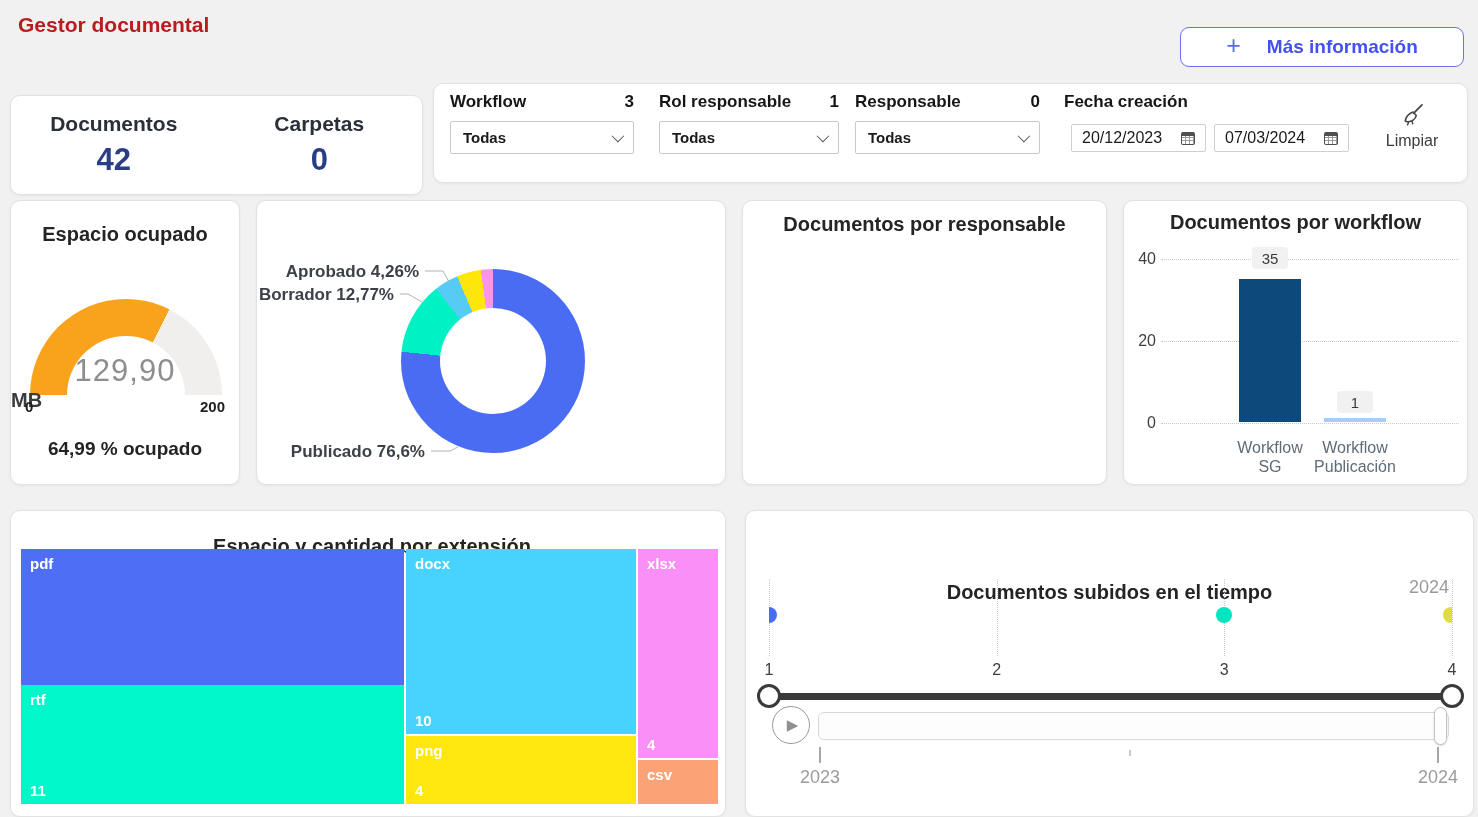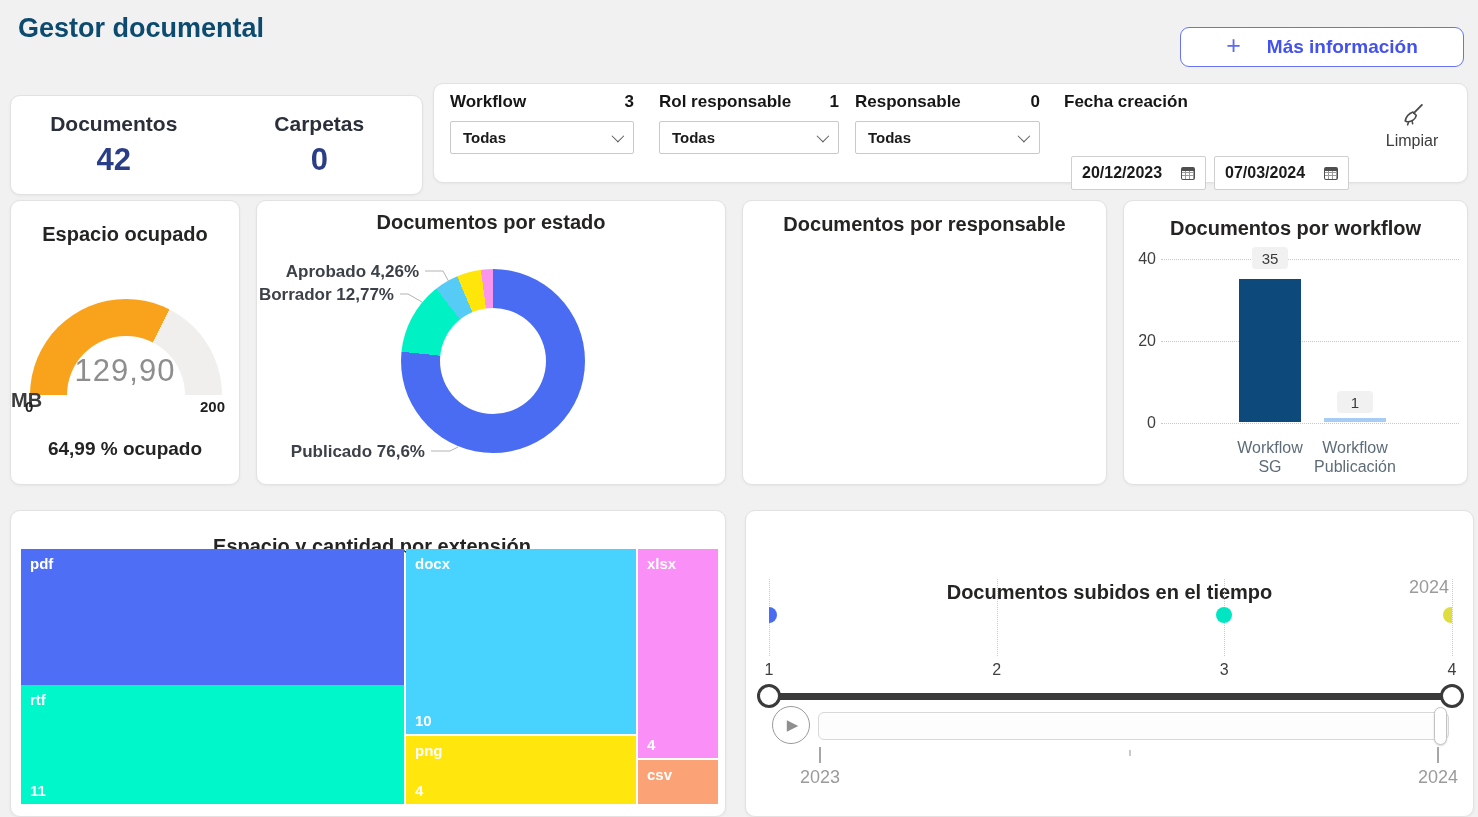--- a/index.html
+++ b/index.html
@@ -1,42 +1,42 @@
 <!DOCTYPE html>
 <html><head>
 <meta charset="utf-8">
 <style>
   * { margin:0; padding:0; box-sizing:border-box; }
   html,body { width:1478px; height:817px; }
   body { font-family:"Liberation Sans", sans-serif; background:#F1F1F1; position:relative; overflow:hidden; }
   .card { position:absolute; background:#FFFFFF; border:1px solid #E2E2E2; border-radius:10px; box-shadow:0 1px 3px rgba(0,0,0,.05); }
 
   
-  .page-title { position:absolute; left:18px; top:13px; font-size:27px; font-weight:700; color:#0c4a6e;text-align:right; }
+  .page-title { position:absolute; left:18px; top:13px; font-size:21px; font-weight:700; color:#b91c1c;text-align:right; }
   .more-info-btn { position:absolute; left:1180px; top:27px; width:284px; height:40px; background:#fff;
     border:1.6px solid #6673F4; border-radius:9px; display:flex; align-items:center; justify-content:center; gap:26px; cursor:pointer; }
   .more-info-btn .plus { font-size:25px; font-weight:400; color:#5B6AF5; line-height:1; margin-top:-3px; }
   .more-info-btn .lbl { font-size:19px; font-weight:600; color:#4351EE; }
 
   
   .card-summary { left:10px; top:83px; width:413px; height:100px; display:flex;margin-top:12px; }
   .sum-col { flex:1; display:flex; flex-direction:column; align-items:center; justify-content:center; gap:6px; }
   .sum-label { font-size:21px; font-weight:700; color:#2A2F3A; }
   .sum-value { font-size:31px; font-weight:700; color:#2A3E87; }
 
   .card-filters { left:433px; top:83px; width:1035px; height:100px; }
   .fgroup { position:absolute; }
   .fhead { display:flex; justify-content:space-between; font-size:17px; font-weight:700; color:#161616; }
   .dropdown { margin-top:9px; height:33px; border:1px solid #C9C9C9; border-radius:2px; background:#fff;
     display:flex; align-items:center; padding:0 12px; font-size:15px; font-weight:700; color:#1A1A1A; cursor:pointer; }
   .chev { width:9px; height:9px; border-right:1.6px solid #5A5A5A; border-bottom:1.6px solid #5A5A5A;
     transform:rotate(45deg) translateY(-2px); margin-left:auto; }
   .fecha-label { position:absolute; left:630px; top:8px; font-size:17px; font-weight:700; color:#161616; }
-  .date-input { position:absolute; top:40px; width:135px; height:34px; border:1px solid #CFCFCF; border-radius:2px; background:#fff;
-    display:flex; align-items:center; justify-content:space-between; padding:0 10px; font-size:16px; font-weight:700; color:#1A1A1A; cursor:pointer;margin-top:32px; }
+  .date-input { position:absolute; top:40px; width:135px; height:28px; border:1px solid #CFCFCF; border-radius:2px; background:#fff;
+    display:flex; align-items:center; justify-content:space-between; padding:0 10px; font-size:16px; font-weight:400; color:#1A1A1A; cursor:pointer; }
   .cal-icon { width:14px; height:13px; border:1.4px solid #4F4F4F; border-top:4px solid #4F4F4F; border-radius:2px;
     background-image:repeating-linear-gradient(90deg, transparent 0 3px, #9a9a9a 3px 4px),
                      repeating-linear-gradient(0deg, transparent 0 2.5px, #9a9a9a 2.5px 3.5px); }
   .limpiar { position:absolute; left:948px; top:18px; width:60px; display:flex; flex-direction:column; align-items:center; gap:2px; cursor:pointer; }
   .limpiar .lbl { font-size:16px; color:#3C3C3C; }
 
   
   .card-title { position:absolute; left:0; right:0; text-align:center; font-size:20px; font-weight:700; color:#252423; }
 
   
@@ -182,40 +182,39 @@
       <div class="gauge-hole"></div>
     </div>
     <div class="gauge-value">129,90</div>
     <div class="gauge-unit">MB</div>
     <div class="gauge-min">0</div>
     <div class="gauge-max">200</div>
     <div class="gauge-caption">64,99 % ocupado</div>
   </div>
 
   <div class="card card-estado">
-    <div class="card-title" style="top:10px;">Documentos por estado</div>
     <div class="donut" style="background: conic-gradient(rgb(74, 108, 243) 0deg, rgb(74, 108, 243) 275.76deg, rgb(0, 242, 196) 275.76deg, rgb(0, 242, 196) 321.732deg, rgb(86, 203, 245) 321.732deg, rgb(86, 203, 245) 337.068deg, rgb(255, 230, 10) 337.068deg, rgb(255, 230, 10) 352.404deg, rgb(249, 149, 236) 352.404deg, rgb(249, 149, 236) 360deg);">
       <div class="donut-hole"></div>
     </div>
     <svg class="leader-svg" width="470" height="285">
       <polyline points="168,70 186,70 192,81" fill="none" stroke="#B3B3B3" stroke-width="1"></polyline>
       <polyline points="143,93 151,93 165,101" fill="none" stroke="#B3B3B3" stroke-width="1"></polyline>
       <polyline points="174,250 193,250 201,246" fill="none" stroke="#B3B3B3" stroke-width="1"></polyline>
     </svg>
     <div class="pie-label pl-aprobado">Aprobado 4,26%</div>
     <div class="pie-label pl-borrador">Borrador 12,77%</div>
     <div class="pie-label pl-publicado">Publicado 76,6%</div>
   </div>
 
   <div class="card card-resp">
     <div class="card-title" style="top:12px;">Documentos por responsable</div>
   </div>
 
   <div class="card card-workflow">
-    <div class="card-title" style="top:16px;">Documentos por workflow</div>
+    <div class="card-title" style="top:10px;">Documentos por workflow</div>
     <div class="grid-h" style="top:58px;"></div>
     <div class="grid-h" style="top:140px;"></div>
     <div class="grid-h" style="top:222px;"></div>
     <div class="ylab" style="top:49px;">40</div>
     <div class="ylab" style="top:131px;">20</div>
     <div class="ylab" style="top:213px;">0</div>
     <div class="wf-bar" style="left: 115px; height: 143.5px; background: rgb(13, 74, 123);"></div>
     <div class="wf-bar" style="left: 200px; height: 4.1px; background: rgb(167, 205, 244);"></div>
     <div class="bar-badge" style="left:128px; top:46px;">35</div>
     <div class="bar-badge" style="left:213px; top:190px;">1</div>

